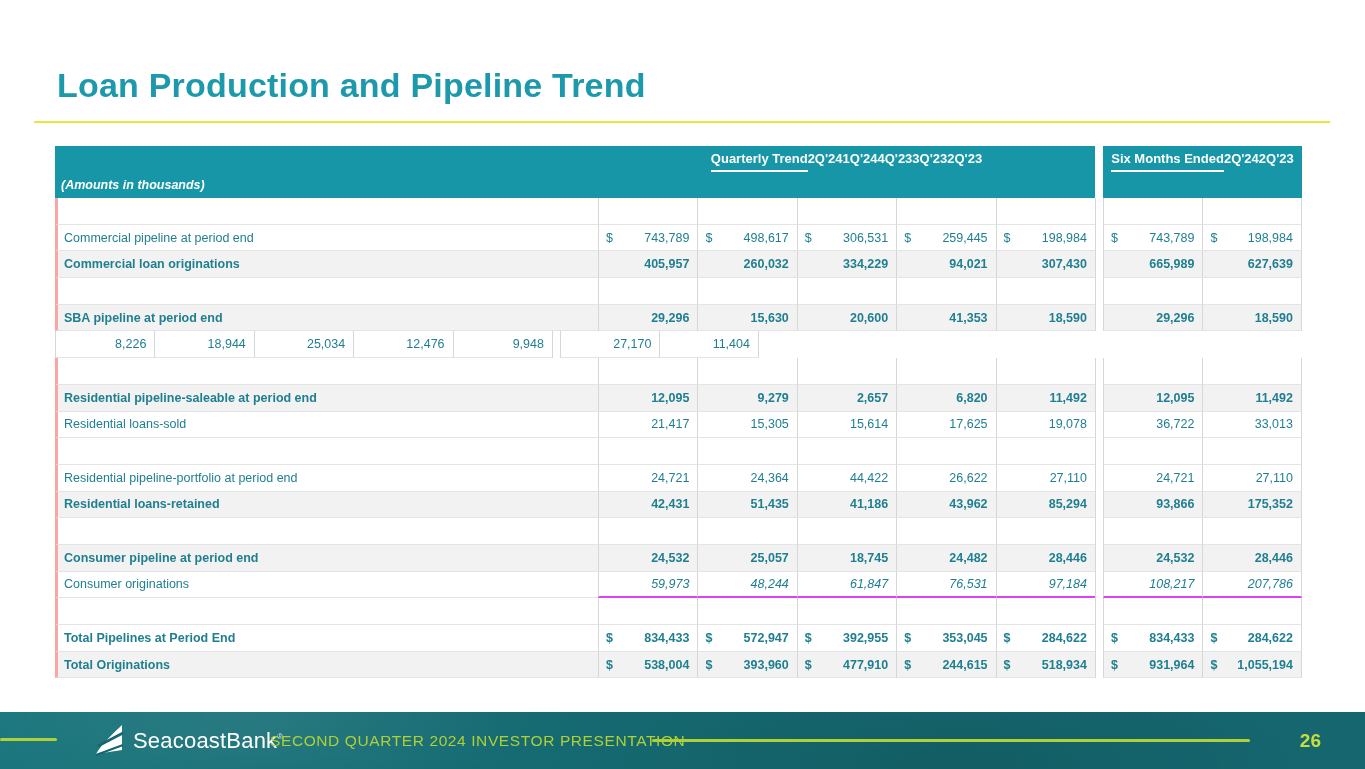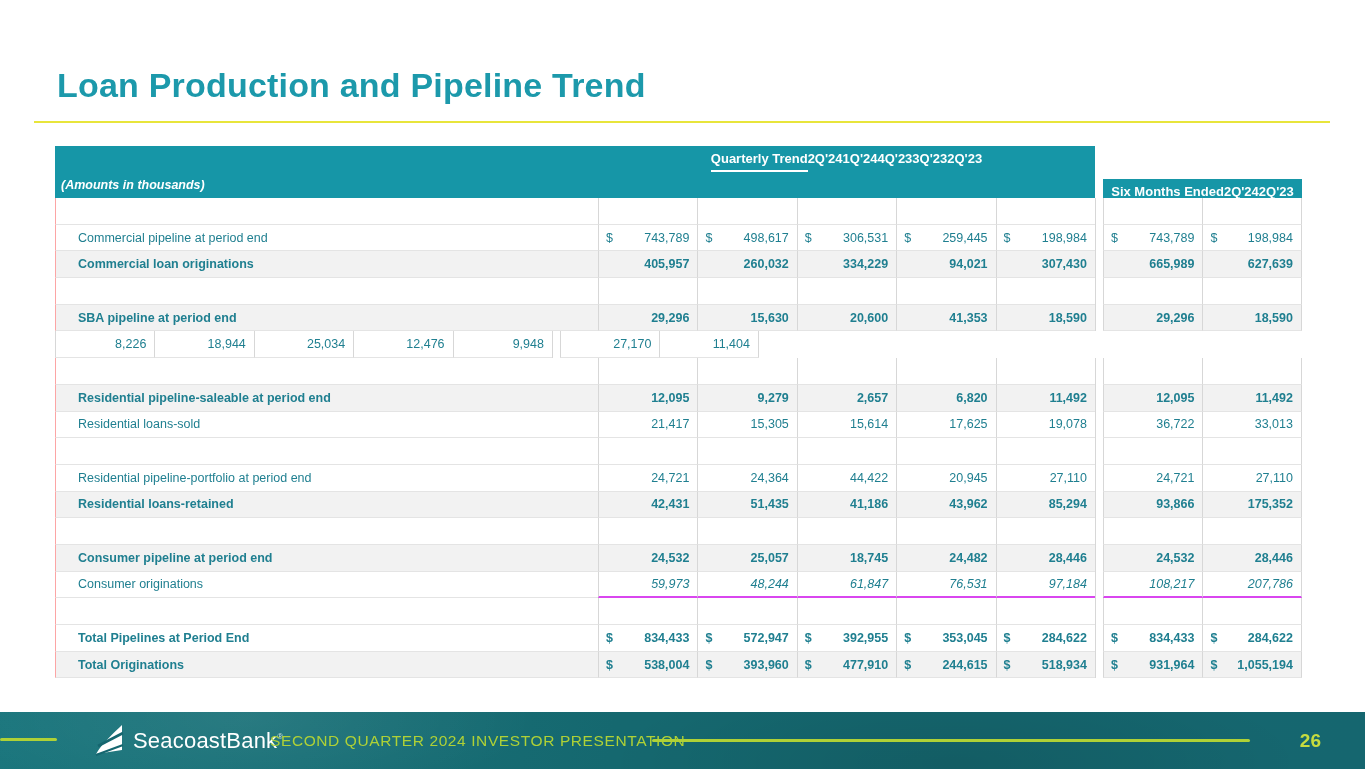--- a/index.html
+++ b/index.html
@@ -29,36 +29,36 @@
   }
   
   .ptable{position:absolute;left:55px;top:146px;width:1247px;font-size:12.5px;}
   .thead{display:flex;height:52px;}
   .h-label{
     width:543px;background:var(--teal-header);color:#fff;
     display:flex;align-items:flex-end;padding:15px 0 6px 6px;
     font-style:italic;font-weight:bold;font-size:12.5px;
   }
   .h-group{width:497px;display:flex;flex-direction:row;background:var(--teal-header);justify-content:center;}
-  .h-group.sm{width:199px;margin-top:33px;}
+  .h-group.sm{width:199px;}
   .g-title{
     height:26px;display:flex;align-items:center;justify-content:center;
     color:#fff;font-weight:bold;font-size:13px;
     border-bottom:2px solid #fff;
   }
   .g-cols{display:flex;height:24px;}
   .g-col{flex:1;display:flex;align-items:center;justify-content:center;
     color:#fff;font-weight:bold;font-size:13px;}
   .h-gap{width:8px;background:#fff;}
   
   .trow{display:flex;height:26.7px;}
   .cell{border-bottom:1px solid var(--grid-h);background:#fff;}
   .cell.label{
-    width:543px;display:flex;align-items:center;padding-left:22px;
-    color:var(--teal-text);border-left:1px solid #fca5a5;
+    width:543px;display:flex;align-items:center;padding-left:6px;
+    color:var(--teal-text);border-left:3px solid #fca5a5;
   }
   .cell.num{
     width:99.4px;display:flex;align-items:center;justify-content:space-between;
     padding:0 8px 0 7px;color:var(--teal-text);
     border-left:1px solid var(--grid-v);
   }
   .cell.num.smcol{width:99.5px;}
   .cell.num.lastcol{border-right:1px solid var(--grid-v);}
   .cell.gap{width:8px;border-left:1px solid var(--grid-v);border-bottom:none;background:#fff;}
   .trow.shaded .cell{background:var(--row-shade);font-weight:bold;}
@@ -362,21 +362,21 @@
         <div class="cell num">
           <span class="dollar"></span>
           <span>24,364</span>
         </div>
         <div class="cell num">
           <span class="dollar"></span>
           <span>44,422</span>
         </div>
         <div class="cell num">
           <span class="dollar"></span>
-          <span>20,945</span>
+          <span>26,622</span>
         </div>
         <div class="cell num">
           <span class="dollar"></span>
           <span>27,110</span>
         </div>
         <div class="cell gap"></div>
         <div class="cell num smcol">
           <span class="dollar"></span>
           <span>24,721</span>
         </div>

